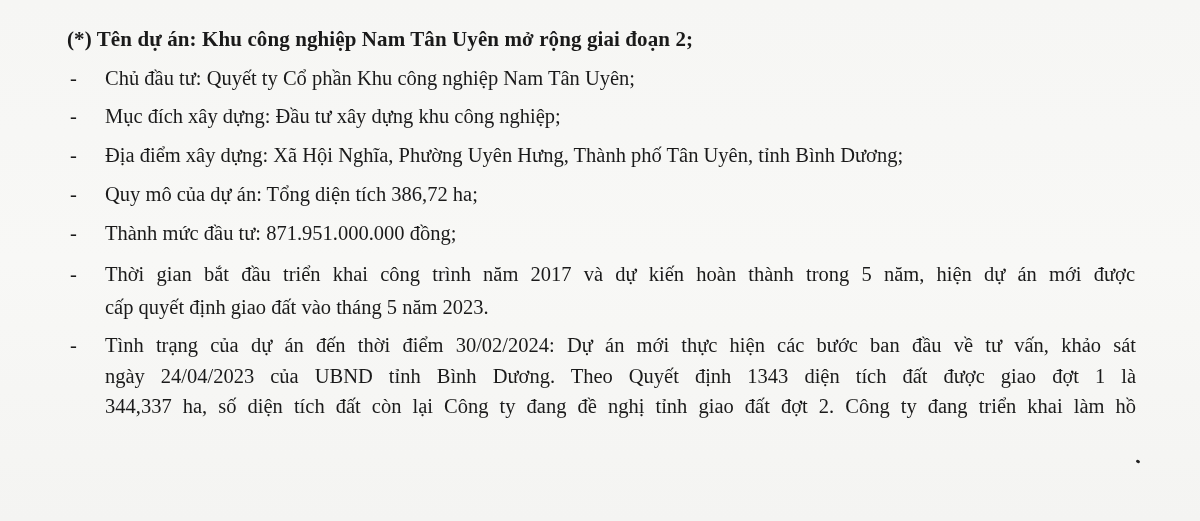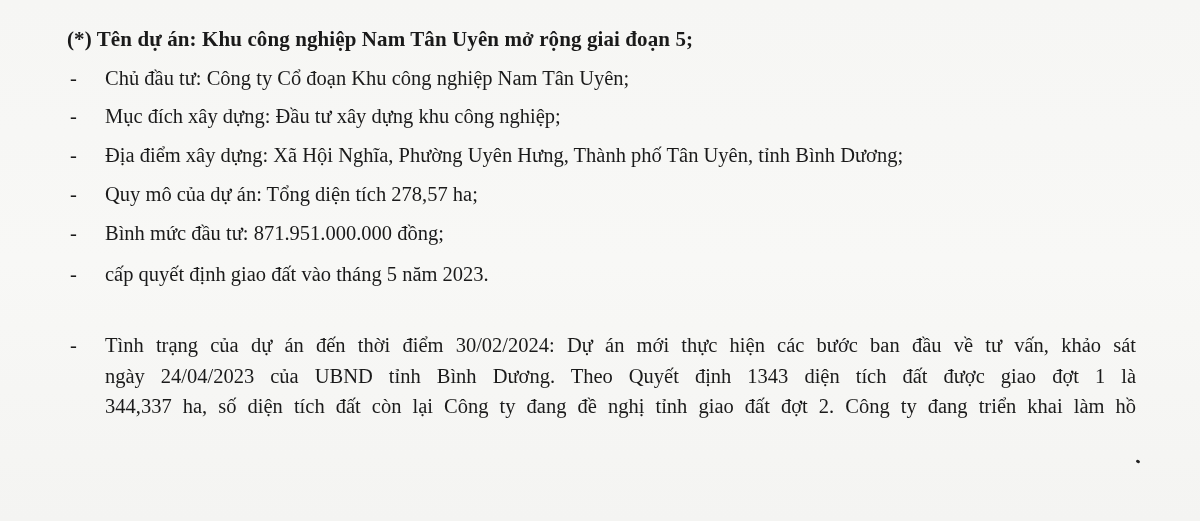--- a/index.html
+++ b/index.html
@@ -73,60 +73,61 @@
       background: #222;
       border-radius: 2px;
       transform: rotate(30deg);
     }
   </style>
 </head>
 <body>
 
 <div class="page">
 
-  <div class="heading">(*) Tên dự án: Khu công nghiệp Nam Tân Uyên mở rộng giai đoạn 5;</div>
+  <div class="heading">(*) Tên dự án: Khu công nghiệp Nam Tân Uyên mở rộng giai đoạn 2;</div>
 
   <div class="item" style="top:63px;">
     <span class="dash">-</span>
     <span class="text">
-      <span class="line short">Chủ đầu tư: Công ty Cổ đoạn Khu công nghiệp Nam Tân Uyên;</span>
+      <span class="line short">Chủ đầu tư: Quyết ty Cổ phần Khu công nghiệp Nam Tân Uyên;</span>
     </span>
   </div>
 
   <div class="item" style="top:101px;">
     <span class="dash">-</span>
     <span class="text">
       <span class="line short">Mục đích xây dựng: Đầu tư xây dựng khu công nghiệp;</span>
     </span>
   </div>
 
   <div class="item" style="top:140px;">
     <span class="dash">-</span>
     <span class="text">
       <span class="line short">Địa điểm xây dựng: Xã Hội Nghĩa, Phường Uyên Hưng, Thành phố Tân Uyên, tỉnh Bình Dương;</span>
     </span>
   </div>
 
   <div class="item" style="top:179px;">
     <span class="dash">-</span>
     <span class="text">
-      <span class="line short">Quy mô của dự án: Tổng diện tích 278,57 ha;</span>
+      <span class="line short">Quy mô của dự án: Tổng diện tích 386,72 ha;</span>
     </span>
   </div>
 
   <div class="item" style="top:218px;">
     <span class="dash">-</span>
     <span class="text">
-      <span class="line short">Bình mức đầu tư: 871.951.000.000 đồng;</span>
+      <span class="line short">Thành mức đầu tư: 871.951.000.000 đồng;</span>
     </span>
   </div>
 
   <div class="item" style="top:258px; line-height:33px;">
     <span class="dash">-</span>
     <span class="text" style="width:1030px;">
+      <span class="line">Thời gian bắt đầu triển khai công trình năm 2017 và dự kiến hoàn thành trong 5 năm, hiện dự án mới được</span>
       <span class="line last">cấp quyết định giao đất vào tháng 5 năm 2023.</span>
     </span>
   </div>
 
   <div class="item" style="top:330px; line-height:30.6px;">
     <span class="dash">-</span>
     <span class="text" style="width:1031px;">
       <span class="line">Tình trạng của dự án đến thời điểm 30/02/2024: Dự án mới thực hiện các bước ban đầu về tư vấn, khảo sát</span>
       <span class="line">ngày 24/04/2023 của UBND tỉnh Bình Dương. Theo Quyết định 1343 diện tích đất được giao đợt 1 là</span>
       <span class="line">344,337 ha, số diện tích đất còn lại Công ty đang đề nghị tỉnh giao đất đợt 2. Công ty đang triển khai làm hồ</span>

